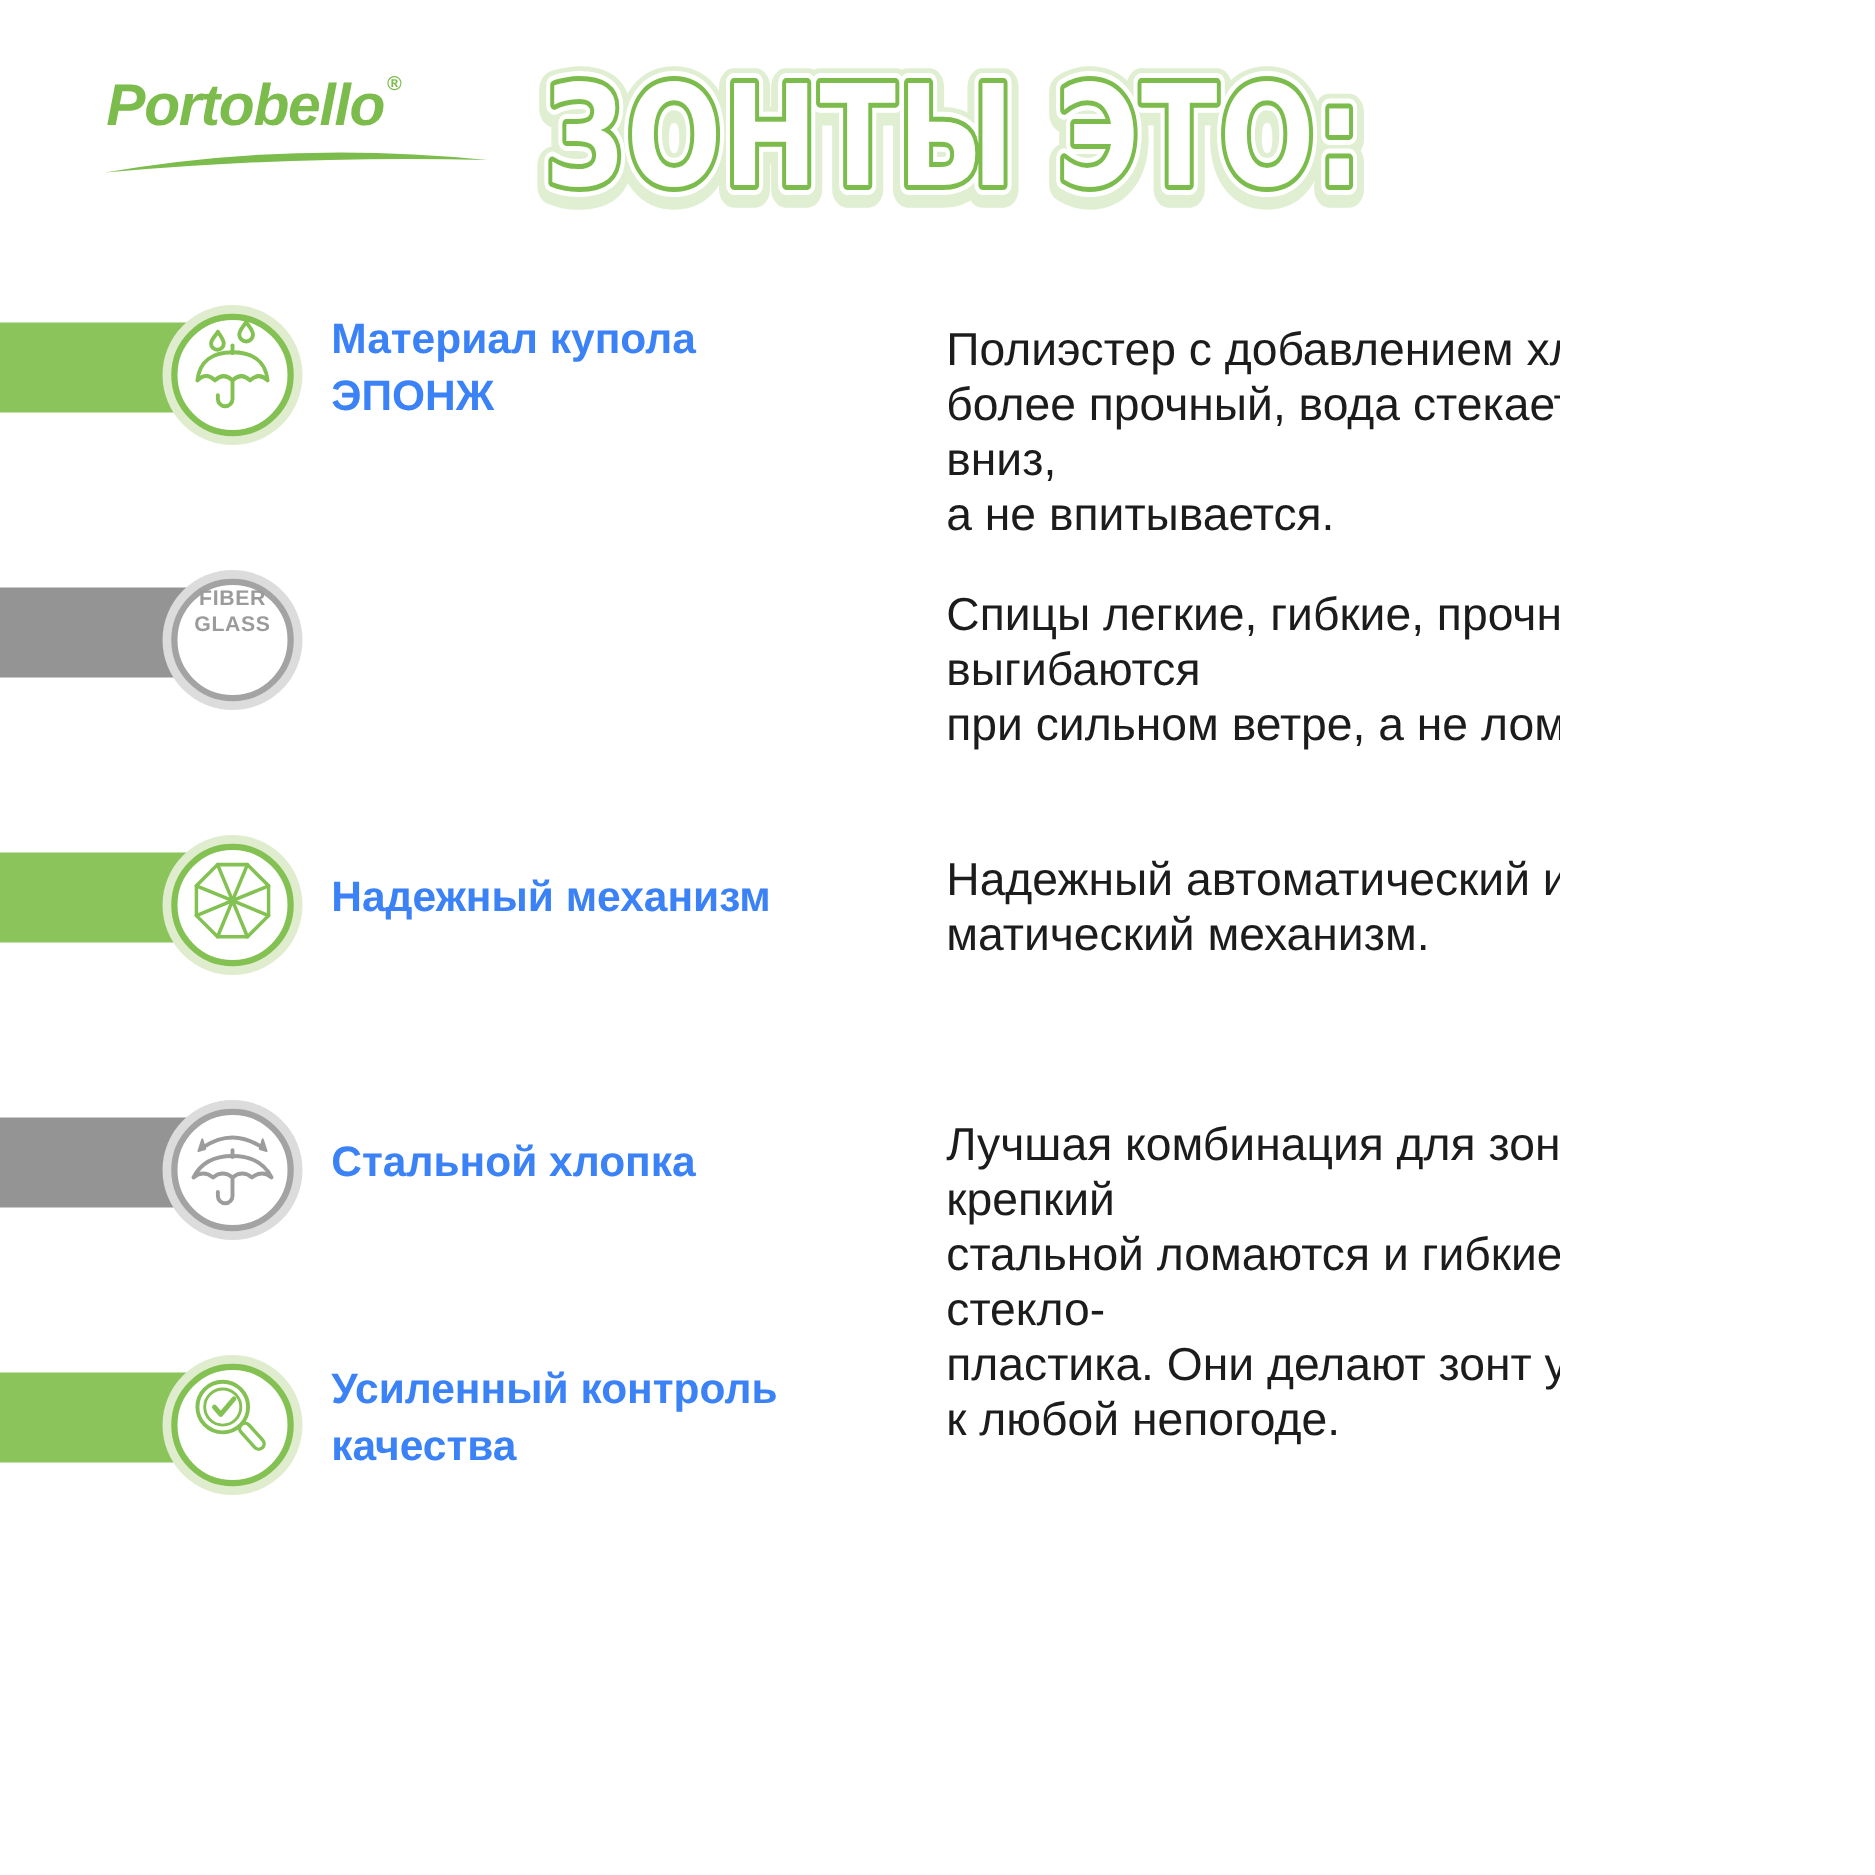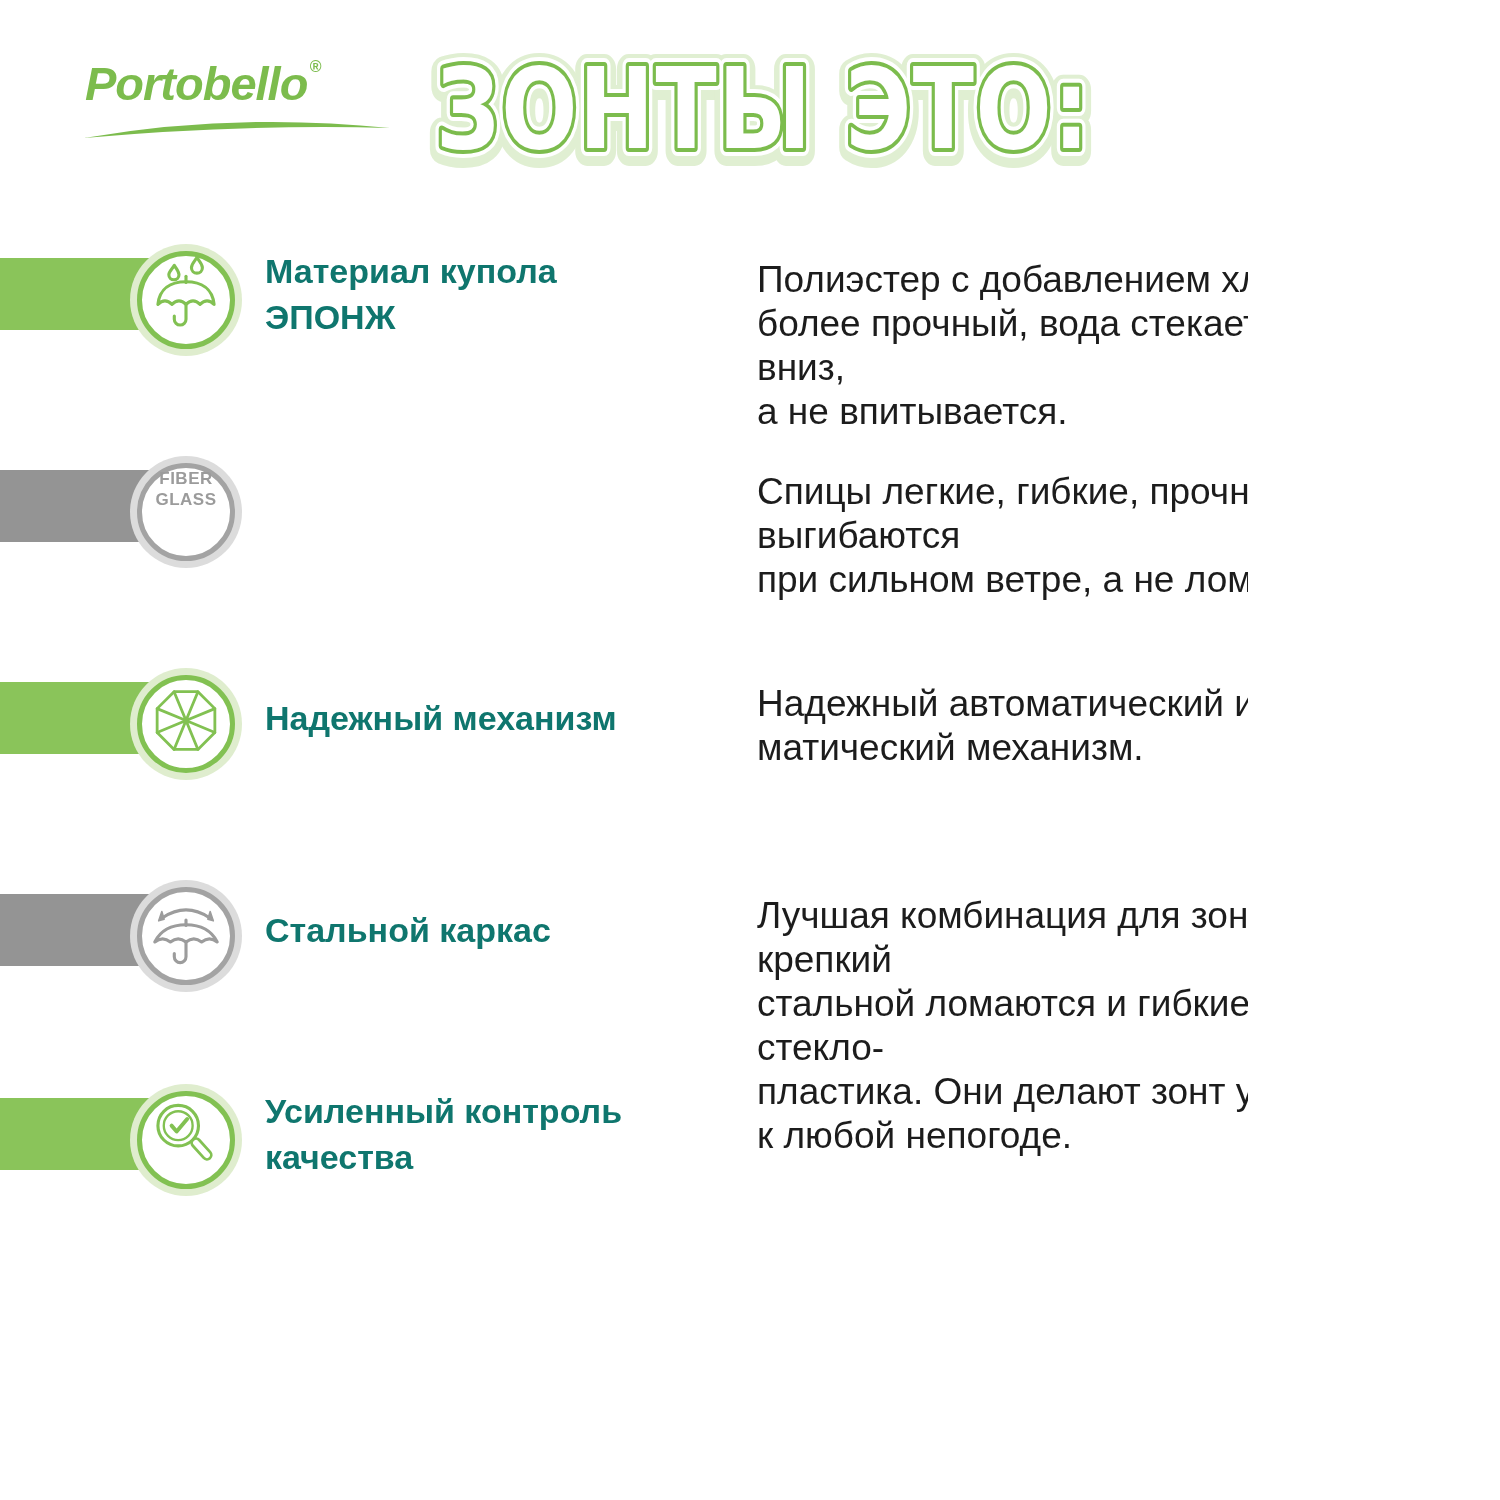--- a/index.html
+++ b/index.html
@@ -31,21 +31,21 @@
          background:#FFFFFF;display:flex;align-items:flex-start;justify-content:center;box-sizing:content-box;}
   .green .badge{border:5px solid #82C152;}
   .gray  .badge{border:5px solid #A3A3A3;}
 
   .badge svg{width:78px;height:78px;display:block;}
 
   .badge-text{font-weight:bold;font-size:17px;line-height:21px;letter-spacing:.5px;
               color:#9B9B9B;text-align:center;white-space:pre-line;}
 
   .titlebox{position:absolute;left:265px;top:-18px;height:108px;display:flex;align-items:center;}
-  .title{font-weight:bold;font-size:34px;line-height:46px;white-space:pre-line;color:#0f766e;}
+  .title{font-weight:bold;font-size:34px;line-height:46px;white-space:pre-line;color:#3b82f6;}
 
   .desc{position:absolute;left:757px;font-size:37px;line-height:44px;white-space:pre-line;color:#1C1C1C;}
 </style>
 </head>
 <body>
 
 <div class="canvas">
 
   <div class="logo">
     <span class="logo-text">Portobello</span><span class="logo-reg">®</span>
@@ -117,21 +117,21 @@
       <svg viewBox="0 0 100 100" fill="none" stroke="#9C9C9C" stroke-width="4" stroke-linecap="round" stroke-linejoin="round">
         <path d="M20 33 Q50 13 80 33"></path>
         <path d="M22 35 L15 37 L19 25 Z" fill="#9C9C9C" stroke-width="2"></path>
         <path d="M78 35 L85 37 L81 25 Z" fill="#9C9C9C" stroke-width="2"></path>
         <path d="M50 36 L50 43"></path>
         <path d="M10 64 C18 48 32 42 50 42 C68 42 82 48 90 64 Q80 56 70 64 Q60 56 50 64 Q40 56 30 64 Q20 56 10 64 Z"></path>
         <path d="M50 64 L50 83 A7.5 7.5 0 0 1 35 83 L35 79"></path>
       </svg>
     </div>
     <div class="titlebox">
-      <div class="title">Стальной каркас</div>
+      <div class="title">Стальной хлопка</div>
     </div>
     <div class="desc">Лучшая комбинация для зонта – это крепкий
 стальной ломаются и гибкие спицы из стекло-
 пластика. Они делают зонт устойчивым
 к любой непогоде.</div>
   </div>
 
   <div class="row green r5">
     <div class="bar"></div>
     <div class="halo"></div>

